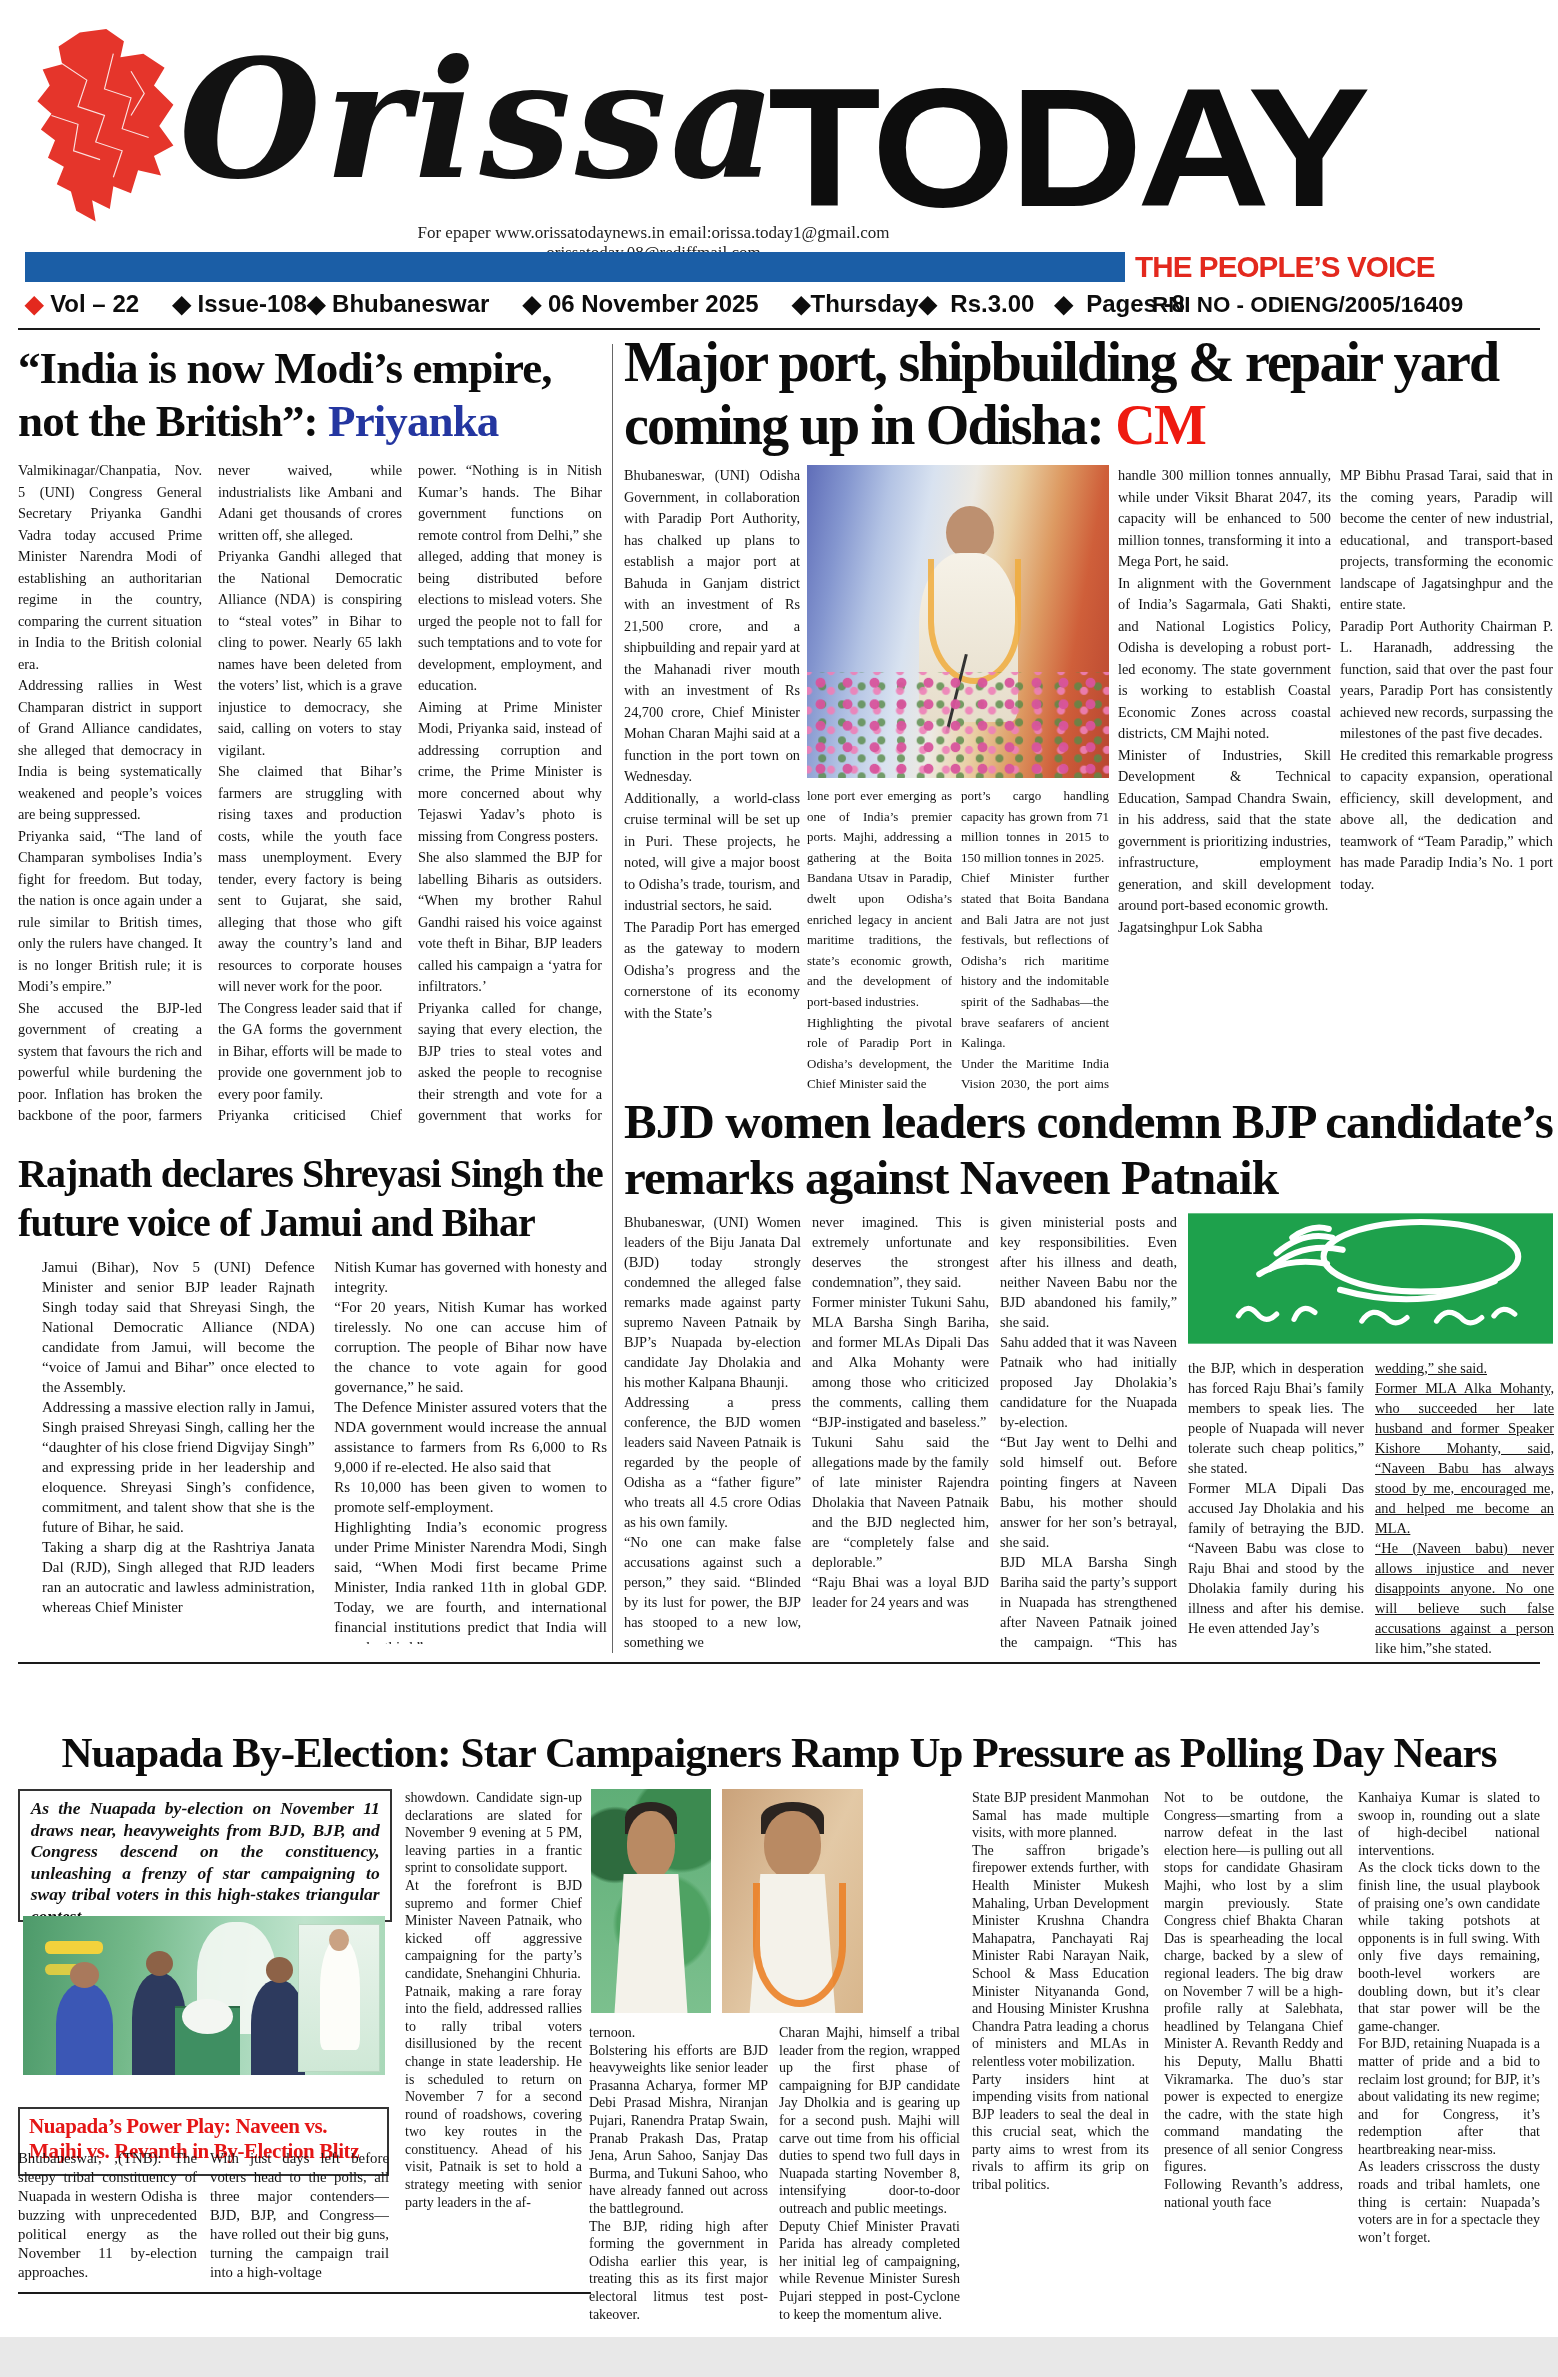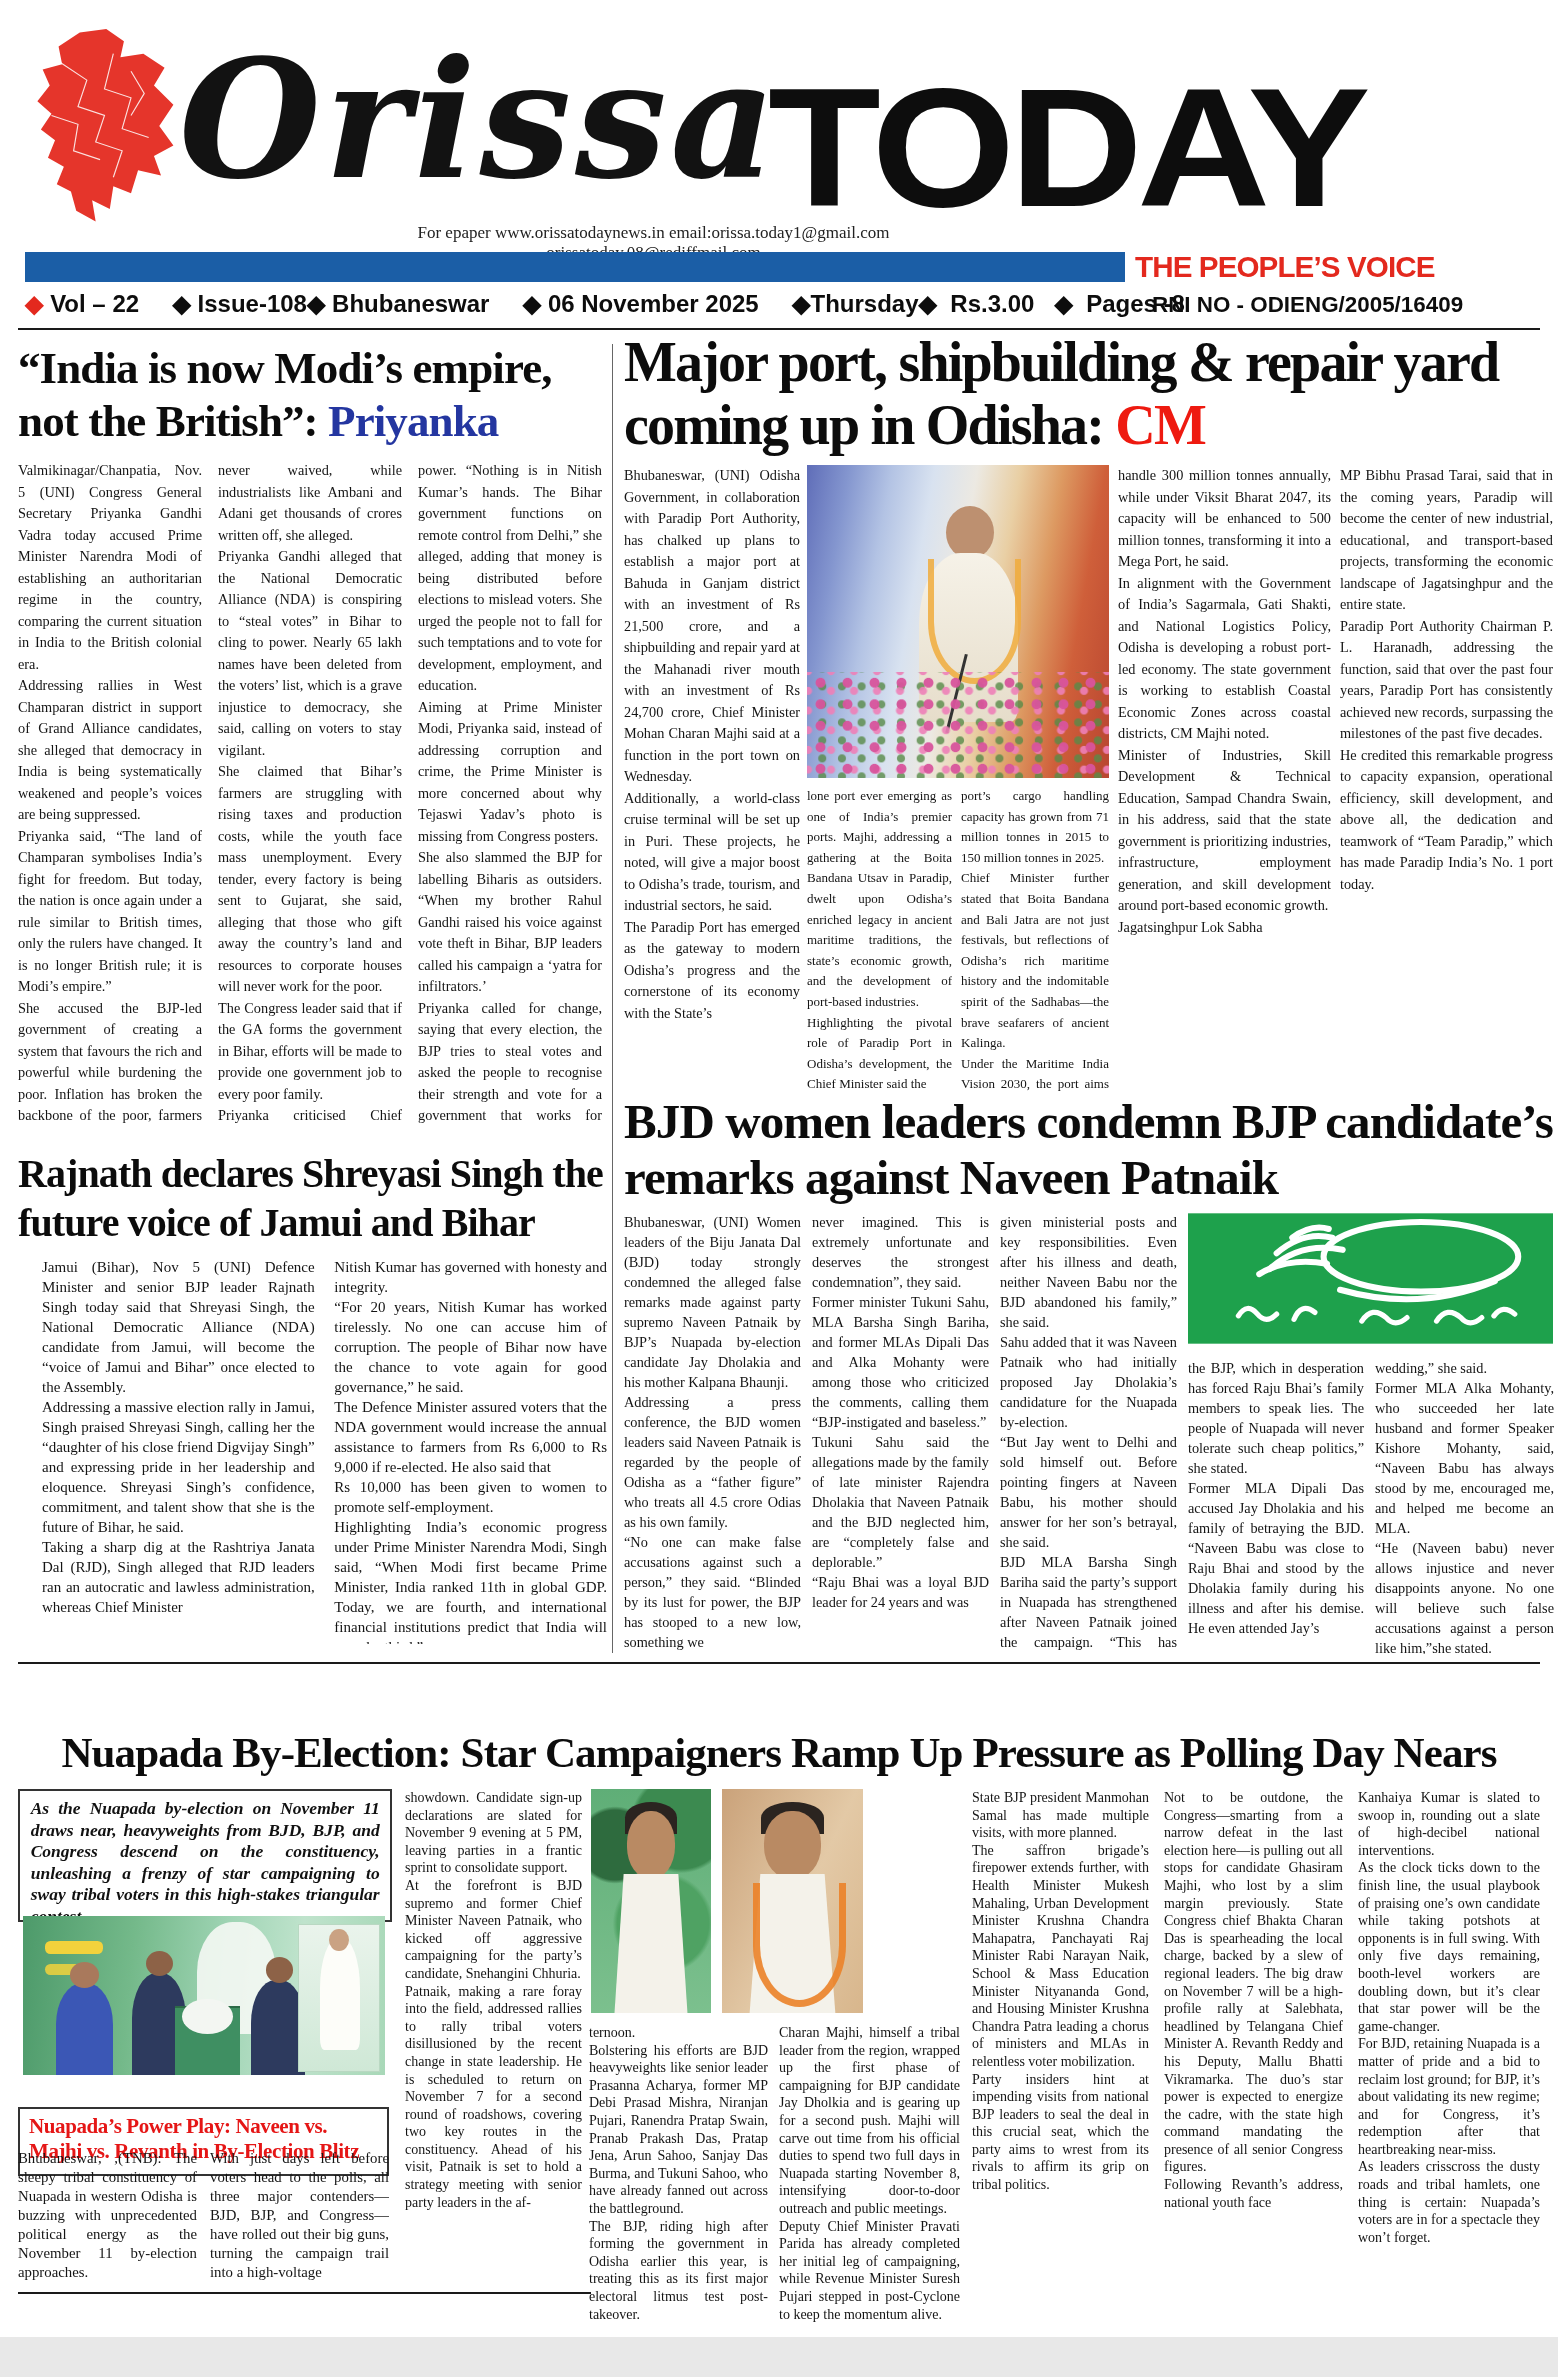--- a/index.html
+++ b/index.html
@@ -205,21 +205,21 @@
         <path d="M58,118 q10,-16 22,-2 q10,12 22,0"></path>
         <path d="M122,122 q8,-20 24,-8"></path>
         <path d="M200,124 q12,-18 28,-4 q10,12 24,0"></path>
         <path d="M286,124 q12,-18 28,-4 q10,12 24,0"></path>
         <path d="M352,118 q10,-14 24,-2"></path>
       </g>
     </svg>
   </div>
   <div class="abs bt bt-bjd" style="left:1188px;top:1358px;width:176px;height:296px;">the BJP, which in desperation has forced Raju Bhai’s family members to speak lies. The people of Nuapada will never tolerate such cheap politics,” she stated.
 Former MLA Dipali Das accused Jay Dholakia and his family of betraying the BJD. “Naveen Babu was close to Raju Bhai and stood by the Dholakia family during his illness and after his demise. He even attended Jay’s</div>
-  <div class="abs bt bt-bjd" style="left:1375px;top:1358px;width:179px;height:296px;">wedding,” she said.
+  <div class="abs bt bt-bjd" style="left:1375px;top:1358px;width:179px;height:296px;text-decoration:underline;">wedding,” she said.
 Former MLA Alka Mohanty, who succeeded her late husband and former Speaker Kishore Mohanty, said, “Naveen Babu has always stood by me, encouraged me, and helped me become an MLA.
 “He (Naveen babu) never allows injustice and never disappoints anyone. No one will believe such false accusations against a person like him,”she stated.</div>
 
   <div class="abs rule" style="left:18px;top:1662px;width:1522px;height:1.8px;"></div>
 
   <div class="abs hl" style="left:12.5px;top:1728px;width:1533px;font-size:43px;line-height:50px;text-align:center;">Nuapada By-Election: Star Campaigners Ramp Up Pressure as Polling Day Nears</div>
 
   <div class="abs introbox" style="left:18px;top:1789px;width:349px;height:115px;">As the Nuapada by-election on November 11 draws near, heavyweights from BJD, BJP, and Congress descend on the constituency, unleashing a frenzy of star campaigning to sway tribal voters in this high-stakes triangular contest.</div>
 
   <div class="photo" style="left:23px;top:1916px;width:362px;height:159px;">

